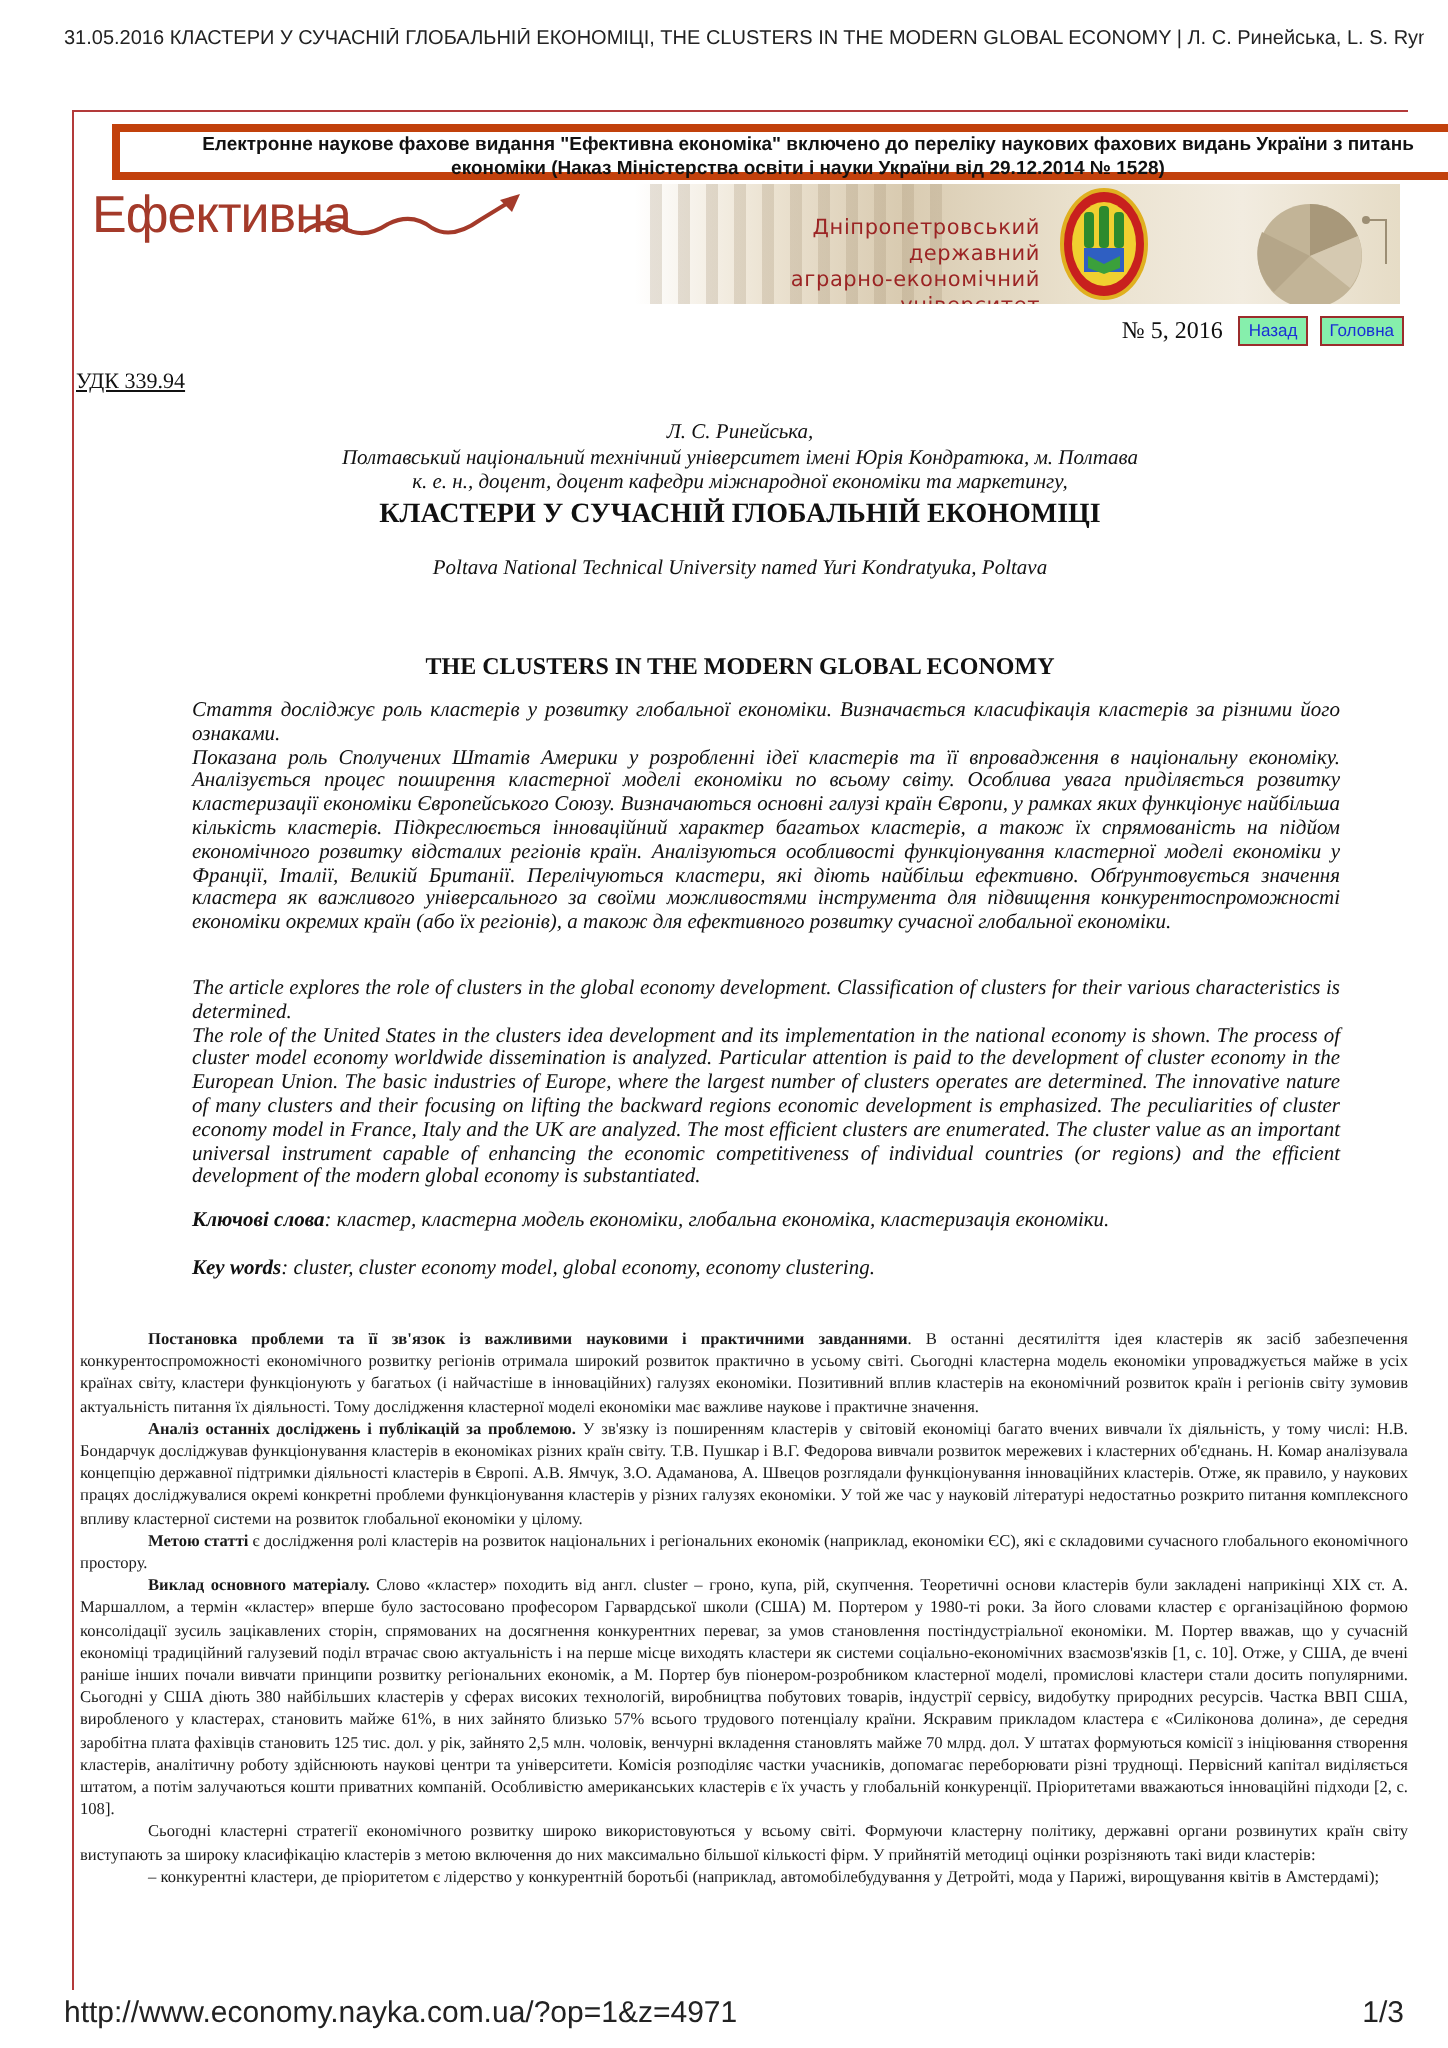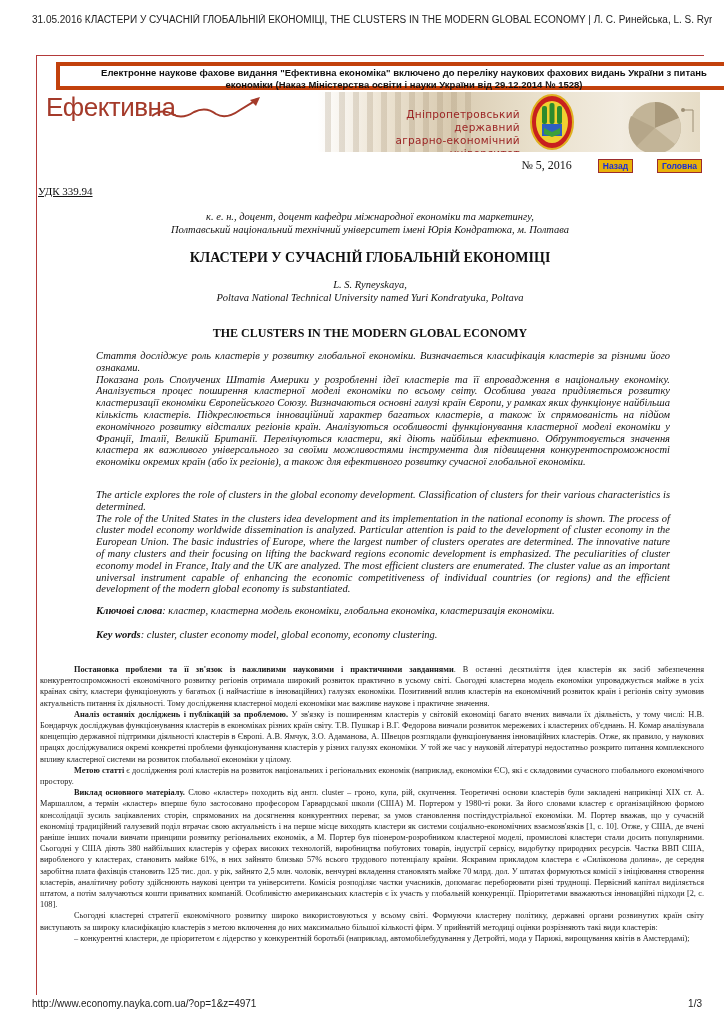--- a/index.html
+++ b/index.html
@@ -6,21 +6,21 @@
   html, body { width: 724px; height: 1024px; background: #ffffff; overflow: hidden; }
   body { position: relative; font-family: "Liberation Serif", serif; color: #111; }
 
   .print-header {
     position: absolute; left: 32px; top: 14px; width: 680px;
     font-family: "Liberation Sans", sans-serif; font-size: 10px; color: #222;
     white-space: nowrap; overflow: hidden;
   }
   .print-footer {
     position: absolute; left: 32px; top: 998px; width: 670px;
-    font-family: "Liberation Sans", sans-serif; font-size: 10px; color: #222;
+    font-family: "Liberation Sans", sans-serif; font-size: 15px; color: #222;
     display: flex; justify-content: space-between;
   }
 
   .page-frame {
     position: absolute; left: 36px; top: 55px; width: 668px; height: 940px;
     border-left: 1px solid #b33a3a;
     border-top: 1px solid #b33a3a;
   }
 
   .notice-box {
@@ -51,26 +51,26 @@
   }
   .uni-name {
     position: absolute; left: 310px; top: 16px; width: 170px; text-align: right;
     font-family: "DejaVu Sans", sans-serif; font-size: 10.5px; color: #9b2424; line-height: 13px;
     letter-spacing: 0.3px;
   }
   .emblem { position: absolute; left: 490px; top: 2px; width: 44px; height: 56px; }
   .pie-deco { position: absolute; left: 555px; top: 4px; width: 105px; height: 56px; }
 
   .issue-row {
-    position: absolute; right: 22px; top: 158px; display: flex; align-items: center; gap: 24px;
+    position: absolute; right: 22px; top: 158px; display: flex; gap: 6px;
   }
   .issue-num { font-size: 12px; font-family: "Liberation Serif", serif; margin-right: 2px; }
   .nav-btn {
     border: 1.5px solid #9b2c2c; padding: 1px 4px; font-family: "Liberation Sans", sans-serif;
-    font-weight: bold; font-size: 8.5px; color: #1a2fd6; background: #eab308; cursor: pointer;
+    font-weight: normal; font-size: 8.5px; color: #1a2fd6; background: #86efac; cursor: pointer;
   }
 
   .udk { position: absolute; left: 38px; top: 185px; font-size: 11px; text-decoration: underline; }
 
   .center-block { position: absolute; left: 40px; width: 660px; text-align: center; font-style: italic; font-size: 10.5px; line-height: 12.5px; }
   .title-ua { position: absolute; left: 40px; top: 250px; width: 660px; text-align: center; font-weight: bold; font-size: 14px; }
   .title-en { position: absolute; left: 40px; top: 326px; width: 660px; text-align: center; font-weight: bold; font-size: 12px; }
 
   .abstract { position: absolute; left: 96px; width: 574px; font-style: italic; font-size: 10.5px; line-height: 11.8px; text-align: justify; }
   .keywords { position: absolute; left: 96px; width: 574px; font-style: italic; font-size: 10.5px; }
@@ -124,28 +124,28 @@
 
 <div class="issue-row">
   <span class="issue-num">№ 5, 2016</span>
   <a class="nav-btn">Назад</a>
   <a class="nav-btn">Головна</a>
 </div>
 
 <div class="udk">УДК 339.94</div>
 
 <div class="center-block" style="top:211px;">
+  <div>Л. С. Ринейська,</div>
+  <div>Полтавський національний технічний університет імені Юрія Кондратюка, м. Полтава</div>
   <div>к. е. н., доцент, доцент кафедри міжнародної економіки та маркетингу,</div>
-  <div>Полтавський національний технічний університет імені Юрія Кондратюка, м. Полтава</div>
 </div>
 
 <div class="title-ua">КЛАСТЕРИ У СУЧАСНІЙ ГЛОБАЛЬНІЙ ЕКОНОМІЦІ</div>
 
 <div class="center-block" style="top:279px;">
-  <div>L. S. Ryneyskaya,</div>
   <div>Poltava National Technical University named Yuri Kondratyuka, Poltava</div>
 </div>
 
 <div class="title-en">THE CLUSTERS IN THE MODERN GLOBAL ECONOMY</div>
 
 <div class="abstract" style="top:350px;">
   <p>Стаття досліджує роль кластерів у розвитку глобальної економіки. Визначається класифікація кластерів за різними його ознаками.</p>
   <p>Показана роль Сполучених Штатів Америки у розробленні ідеї кластерів та її впровадження в національну економіку. Аналізується процес поширення кластерної моделі економіки по всьому світу. Особлива увага приділяється розвитку кластеризації економіки Європейського Союзу. Визначаються основні галузі країн Європи, у рамках яких функціонує найбільша кількість кластерів. Підкреслюється інноваційний характер багатьох кластерів, а також їх спрямованість на підйом економічного розвитку відсталих регіонів країн. Аналізуються особливості функціонування кластерної моделі економіки у Франції, Італії, Великій Британії. Перелічуються кластери, які діють найбільш ефективно. Обґрунтовується значення кластера як важливого універсального за своїми можливостями інструмента для підвищення конкурентоспроможності економіки окремих країн (або їх регіонів), а також для ефективного розвитку сучасної глобальної економіки.</p>
 </div>
 

